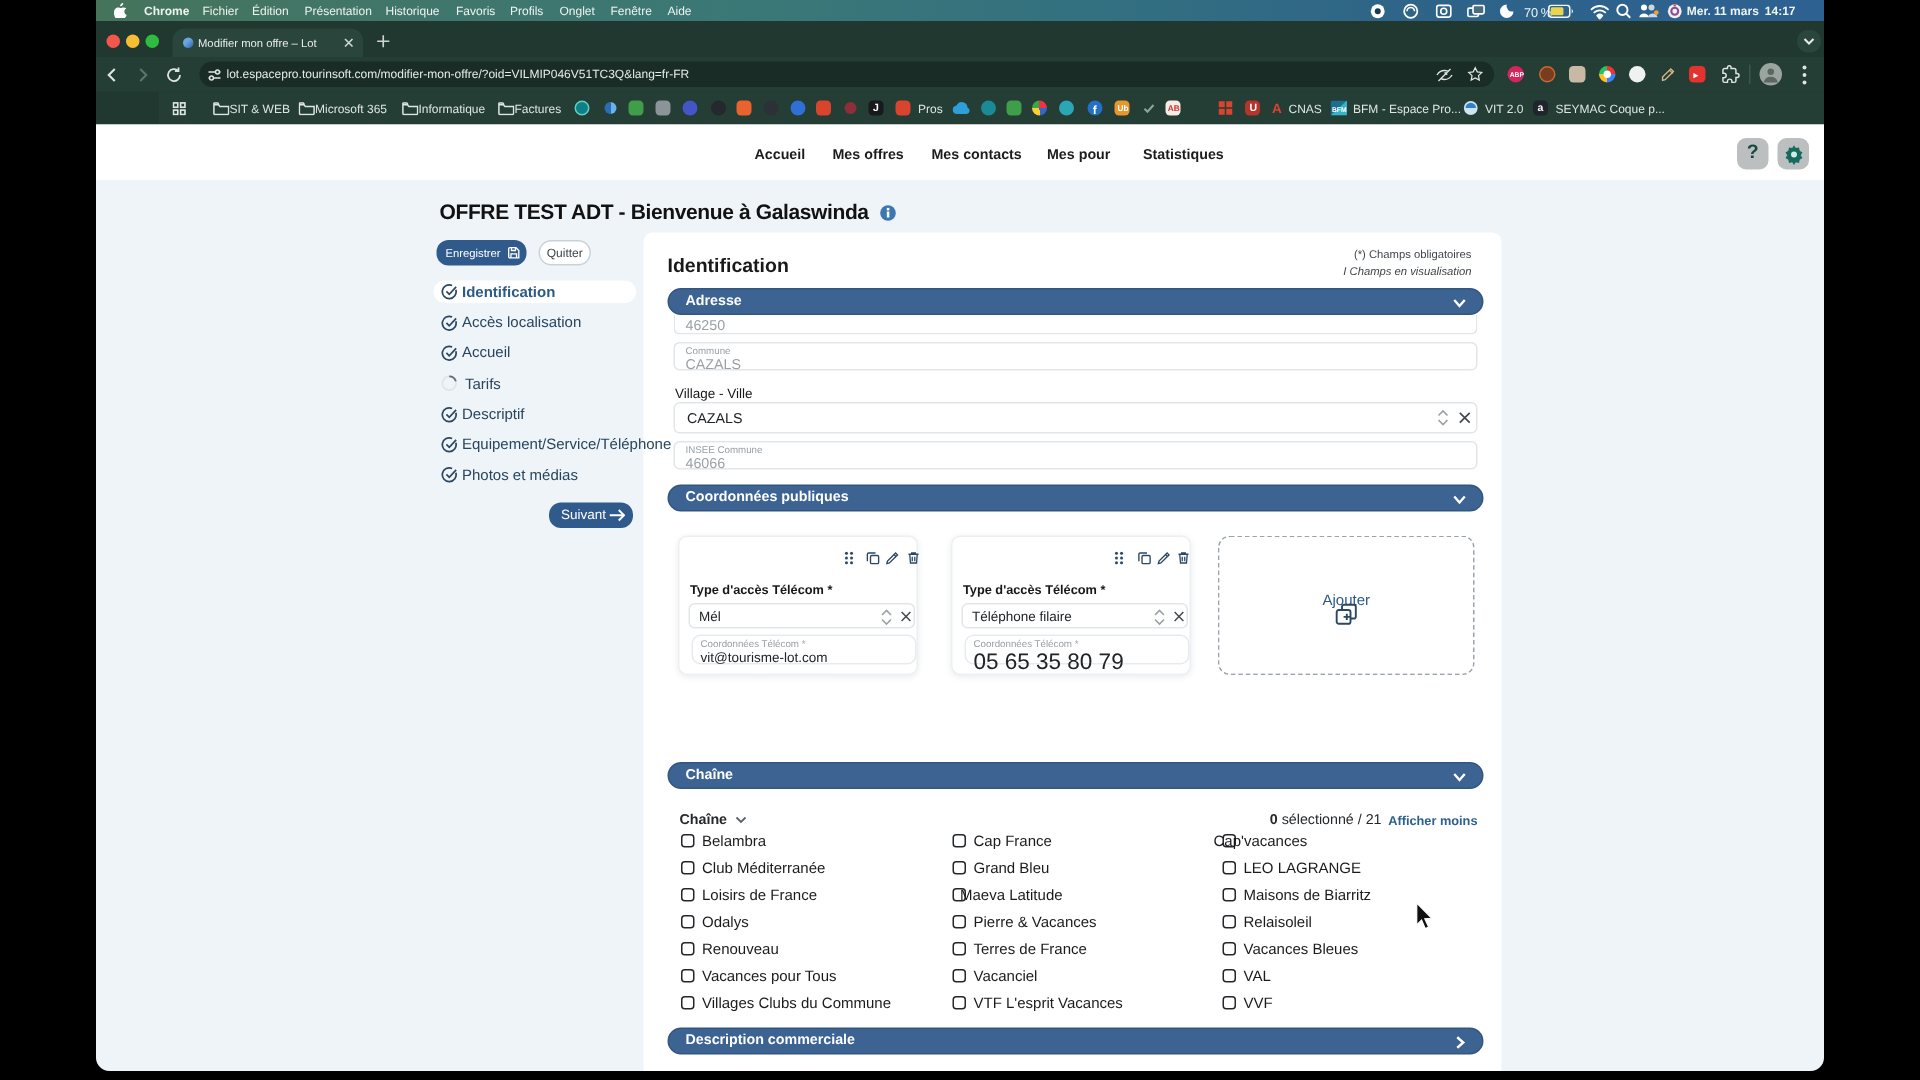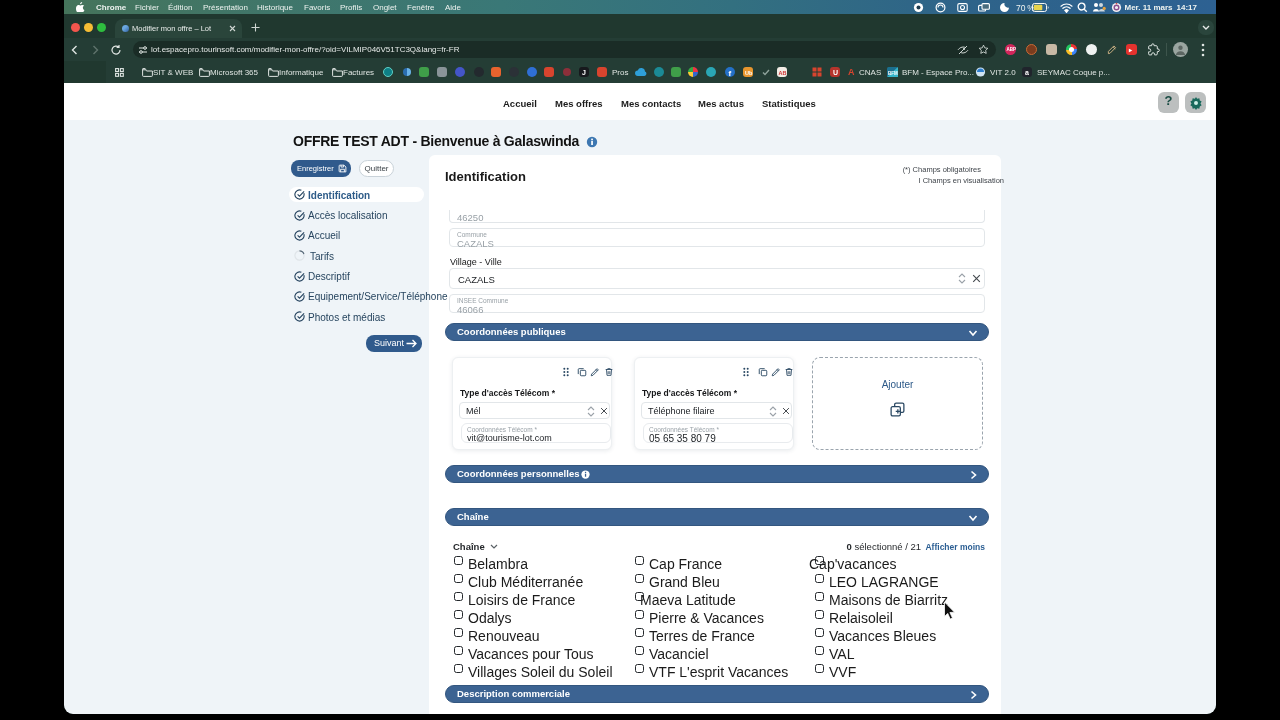--- a/index.html
+++ b/index.html
@@ -29,21 +29,21 @@
   .nav { position:absolute; top:15px; font-size:9.5px; font-weight:bold; color:#1c1c1c; white-space:nowrap; }
   .rndbtn { position:absolute; top:9px; width:21px; height:21px; border-radius:6px; background:#bcbfbf; }
   #card { left:365px; top:72px; width:572px; height:561px; background:#ffffff; border-radius:6px 6px 0 0; }
   .bar { position:absolute; left:381px; width:544px; height:18px; background:#3c6392; border:1px solid #33567f; border-radius:9px; color:#fff; font-weight:bold; font-size:9.5px; line-height:16px; padding-left:11px; z-index:5; }
   .chev { position:absolute; top:3px; right:9px; width:12px; height:12px; }
   .fld { position:absolute; background:#fff; border:1px solid #e2e6e9; border-radius:4px; z-index:1; }
   .lab-s { position:absolute; font-size:6.5px; color:#99a1a7; white-space:nowrap; z-index:2; }
   .val-g { position:absolute; font-size:9.5px; color:#99a1a7; white-space:nowrap; z-index:2; }
   .val-b { position:absolute; font-size:9.5px; color:#202428; white-space:nowrap; z-index:2; }
   .ck { position:absolute; width:9px; height:9px; border:1.4px solid #23272b; border-radius:2.5px; background:#fff; }
-  .cklab { position:absolute; font-size:14px; color:#1b1b1b; white-space:nowrap; }
+  .cklab { position:absolute; font-size:10px; color:#1b1b1b; white-space:nowrap; }
   .sideitem { position:absolute; font-size:10px; color:#27455f; white-space:nowrap; }
   .pcard { background:#fff;border:1px solid #edf0f2;border-radius:6px;box-shadow:0 1px 4px rgba(40,60,80,0.10); }
 </style>
 </head>
 <body>
 <div id="stage">
   <div id="menubar" class="abs">
     <svg class="abs" style="left:12px;top:2px" width="9" height="10" viewBox="0 0 17 20">
         <path d="M11.8 0c.1 1.1-.4 2.2-1.1 3-.7.8-1.9 1.5-3 1.4-.2-1.1.4-2.2 1-3C9.4.6 10.7 0 11.8 0zM15.9 6.9c-1.6 1-2.6 2.6-2.6 4.5 0 2.1 1.3 3.9 3.1 4.7-.4 1.1-.9 2.1-1.6 3-.9 1.3-1.9 2.7-3.4 2.7-1.4 0-1.9-.9-3.5-.9-1.7 0-2.2.9-3.6.9-1.5 0-2.6-1.5-3.5-2.8C-.7 16.3-1.3 11.3.7 8.3c1-1.5 2.7-2.4 4.4-2.4 1.5 0 2.5.9 3.5.9 1 0 1.8-.9 3.6-.9 1.4 0 2.8.6 3.7 1z" fill="#fff"></path>
       </svg>
@@ -251,21 +251,21 @@
       <span class="bk" style="left:884px">VIT 2.0</span>
       <div class="fav" style="left:916px;background:#20242c"></div>
       <div class="abs" style="left:919px;top:8px;font-size:7px;color:#fff;font-weight:bold">a</div>
       <span class="bk" style="left:931px">SEYMAC Coque p...</span>
     </div>
     <div id="page" class="abs">
       <div id="pagehead" class="abs">
         <span class="nav" style="left:439px">Accueil</span>
         <span class="nav" style="left:491px">Mes offres</span>
         <span class="nav" style="left:557px">Mes contacts</span>
-        <span class="nav" style="left:634px">Mes actus</span>
+        <span class="nav" style="left:634px">Mes pour</span>
         <span class="nav" style="left:698px">Statistiques</span>
         <div class="rndbtn" style="left:1094px">
             <div class="abs" style="left:0;top:1px;width:21px;text-align:center;font-size:13px;font-weight:bold;color:#174a42">?</div>
           </div>
         <div class="rndbtn" style="left:1121px">
           <svg class="abs" style="left:3.5px;top:3.5px" width="14" height="14" viewBox="0 0 24 24">
               <path d="M12 1.5l2 3.2 3.7-.8.8 3.7 3.2 2-2 3.2 2 3.2-3.2 2-.8 3.7-3.7-.8-2 3.2-2-3.2-3.7.8-.8-3.7-3.2-2 2-3.2-2-3.2 3.2-2 .8-3.7 3.7.8z" fill="#19695c"></path>
               <circle cx="12" cy="12" r="3.4" fill="#cdeee6"></circle>
             </svg>
         </div>
@@ -323,22 +323,25 @@
         <span class="sideitem" style="left:244px;top:228.5px">Photos et médias</span>
         <div class="abs" style="left:302px;top:252px;width:56px;height:17px;background:#305a8c;border-radius:8px;color:#fff;font-size:9px;line-height:17px;padding-left:8px">Suivant
           <svg class="abs" style="left:40px;top:4px" width="11" height="9" viewBox="0 0 11 9">
               <path d="M0.5 4.5h9M6.5 1l3.5 3.5L6.5 8" stroke="#fff" stroke-width="1.3" fill="none"></path>
             </svg>
         </div>
       </div>
       <div id="form" class="abs" style="left:0;top:0;width:1152px;height:633px">
         <div class="abs" style="left:381px;top:86px;font-size:13px;font-weight:bold;color:#191919">Identification</div>
         <div class="abs" style="left:767px;top:82px;width:150px;text-align:right;font-size:7.5px;color:#3f444a">(*) Champs obligatoires</div>
-        <div class="abs" style="left:790px;top:93px;width:150px;text-align:right;font-size:7.5px;color:#3f444a;">I Champs en visualisation</div>
-
+        <div class="abs" style="left:767px;top:93px;width:150px;text-align:right;font-size:7.5px;color:#3f444a;font-style:italic">I Champs en visualisation</div>
+
+        <div class="bar" style="top:109px">Adresse<svg class="chev" viewBox="0 0 12 12">
+              <path d="M2.5 4l3.5 4 3.5-4" stroke="#fff" stroke-width="1.6" fill="none"></path>
+            </svg></div>
         <div class="fld" style="left:385px;top:127px;width:536px;height:13px;border-top:none;border-radius:0 0 4px 4px"></div>
         <span class="val-g" style="left:393px;top:129px">46250</span>
         <div class="fld" style="left:385px;top:145px;width:536px;height:19px"></div>
         <span class="lab-s" style="left:393px;top:147.5px">Commune</span>
         <span class="val-g" style="left:393px;top:154.5px">CAZALS</span>
         <div class="abs" style="left:386px;top:173.5px;font-size:9px;color:#17181a">Village - Ville</div>
         <div class="fld" style="left:385px;top:185px;width:536px;height:21px"></div>
         <span class="val-b" style="left:394px;top:190.5px">CAZALS</span>
         <svg class="abs" style="left:894px;top:190px;z-index:2" width="8" height="11" viewBox="0 0 8 11">
             <path d="M1 4l3-3 3 3M1 7l3 3 3-3" stroke="#9aa1a8" stroke-width="1.1" fill="none"></path>
@@ -350,21 +353,21 @@
         <span class="lab-s" style="left:393px;top:213.5px">INSEE Commune</span>
         <span class="val-g" style="left:393px;top:220.5px">46066</span>
 
         <div class="bar" style="top:240px">Coordonnées publiques<svg class="chev" viewBox="0 0 12 12">
               <path d="M2.5 4l3.5 4 3.5-4" stroke="#fff" stroke-width="1.6" fill="none"></path>
             </svg></div>
 
         <div class="abs pcard" style="left:388px;top:274px;width:160px;height:93px"></div>
         <div class="abs pcard" style="left:570px;top:274px;width:160px;height:93px"></div>
         <div class="abs" style="left:748px;top:274px;width:171px;height:93px;border:1px dashed #9aa4ad;border-radius:8px;background:#fff"></div>
-        <div class="abs" style="left:748px;top:296px;width:171px;text-align:center;font-size:10px;color:#2c5988">Ajouter</div>
+        <div class="abs" style="left:748px;top:312px;width:171px;text-align:center;font-size:10px;color:#2c5988">Ajouter</div>
         <svg class="abs" style="left:825px;top:318px" width="17" height="17" viewBox="0 0 24 24">
             <path d="M8 8V5a2 2 0 0 1 2-2h9a2 2 0 0 1 2 2v9a2 2 0 0 1-2 2h-3" fill="none" stroke="#2a4863" stroke-width="1.8"></path>
             <rect x="3" y="8" width="13" height="13" rx="2" fill="none" stroke="#2a4863" stroke-width="1.8"></rect>
             <path d="M9.5 14.5h6M12.5 11.5v6" stroke="#2a4863" stroke-width="1.8"></path>
           </svg>
 
         <svg class="abs" style="left:498px;top:284px" width="8" height="10" viewBox="0 0 8 10">
             <circle cx="2.3" cy="1.8" r="1" fill="#2a4863"></circle>
             <circle cx="5.7" cy="1.8" r="1" fill="#2a4863"></circle>
             <circle cx="2.3" cy="5" r="1" fill="#2a4863"></circle>
@@ -417,31 +420,22 @@
             <path d="M1 4l3-3 3 3M1 7l3 3 3-3" stroke="#9aa1a8" stroke-width="1.1" fill="none"></path>
           </svg>
         <svg class="abs" style="left:718px;top:324px;z-index:2" width="8" height="8" viewBox="0 0 9 9">
             <path d="M1.2 1.2l6.6 6.6M7.8 1.2L1.2 7.8" stroke="#43484d" stroke-width="1.1"></path>
           </svg>
         <div class="fld" style="left:397px;top:340px;width:150px;height:20px;border-radius:6px;border-color:#e8ebee"></div>
         <span class="lab-s" style="left:403px;top:342.5px">Coordonnées Télécom *</span>
         <span class="val-b" style="left:403px;top:350px;font-size:9px">vit@tourisme-lot.com</span>
         <div class="fld" style="left:579px;top:340px;width:150px;height:20px;border-radius:6px;border-color:#e8ebee"></div>
         <span class="lab-s" style="left:585px;top:342.5px">Coordonnées Télécom *</span>
-        <span class="val-b" style="left:585px;top:350px;font-size:10px">05 65 35 80 79</span>
-
-        <div class="bar" style="top:382px">Coordonnées personnelles
-          <svg class="abs" style="left:135px;top:4px" width="9" height="9" viewBox="0 0 12 12">
-              <circle cx="6" cy="6" r="5.5" fill="#fff"></circle>
-              <rect x="5.2" y="5" width="1.7" height="4" fill="#3c6392"></rect>
-              <rect x="5.2" y="2.4" width="1.7" height="1.7" fill="#3c6392"></rect>
-            </svg>
-          <svg class="chev" viewBox="0 0 12 12">
-              <path d="M4.5 2.5L8.5 6l-4 3.5" stroke="#fff" stroke-width="1.6" fill="none"></path>
-            </svg></div>
+        <span class="val-b" style="left:585px;top:350px;font-size:15px">05 65 35 80 79</span>
+
 
         <div class="bar" style="top:425px">Chaîne<svg class="chev" viewBox="0 0 12 12">
               <path d="M2.5 4l3.5 4 3.5-4" stroke="#fff" stroke-width="1.6" fill="none"></path>
             </svg></div>
 
         <div class="abs" style="left:389px;top:458px;font-size:9.5px;font-weight:bold;color:#26292c">Chaîne</div>
         <svg class="abs" style="left:426px;top:461px" width="8" height="6" viewBox="0 0 8 6">
             <path d="M1 1l3 3 3-3" stroke="#5a6166" stroke-width="1.2" fill="none"></path>
           </svg>
         <div class="abs" style="right:295px;top:458px;font-size:9.5px;color:#26292c"><b>0</b> sélectionné / 21</div>
@@ -453,21 +447,21 @@
         <span class="cklab" style="left:404px;top:491px">Club Méditerranée</span>
         <div class="ck" style="left:389.5px;top:509px"></div>
         <span class="cklab" style="left:404px;top:509px">Loisirs de France</span>
         <div class="ck" style="left:389.5px;top:527px"></div>
         <span class="cklab" style="left:404px;top:527px">Odalys</span>
         <div class="ck" style="left:389.5px;top:545px"></div>
         <span class="cklab" style="left:404px;top:545px">Renouveau</span>
         <div class="ck" style="left:389.5px;top:563px"></div>
         <span class="cklab" style="left:404px;top:563px">Vacances pour Tous</span>
         <div class="ck" style="left:389.5px;top:581px"></div>
-        <span class="cklab" style="left:404px;top:581px">Villages Soleil du Soleil</span>
+        <span class="cklab" style="left:404px;top:581px">Villages Clubs du Commune</span>
         <div class="ck" style="left:570.5px;top:473px"></div>
         <span class="cklab" style="left:585px;top:473px">Cap France</span>
         <div class="ck" style="left:570.5px;top:491px"></div>
         <span class="cklab" style="left:585px;top:491px">Grand Bleu</span>
         <div class="ck" style="left:570.5px;top:509px"></div>
         <span class="cklab" style="left:576px;top:509px">Maeva Latitude</span>
         <div class="ck" style="left:570.5px;top:527px"></div>
         <span class="cklab" style="left:585px;top:527px">Pierre &amp; Vacances</span>
         <div class="ck" style="left:570.5px;top:545px"></div>
         <span class="cklab" style="left:585px;top:545px">Terres de France</span>

